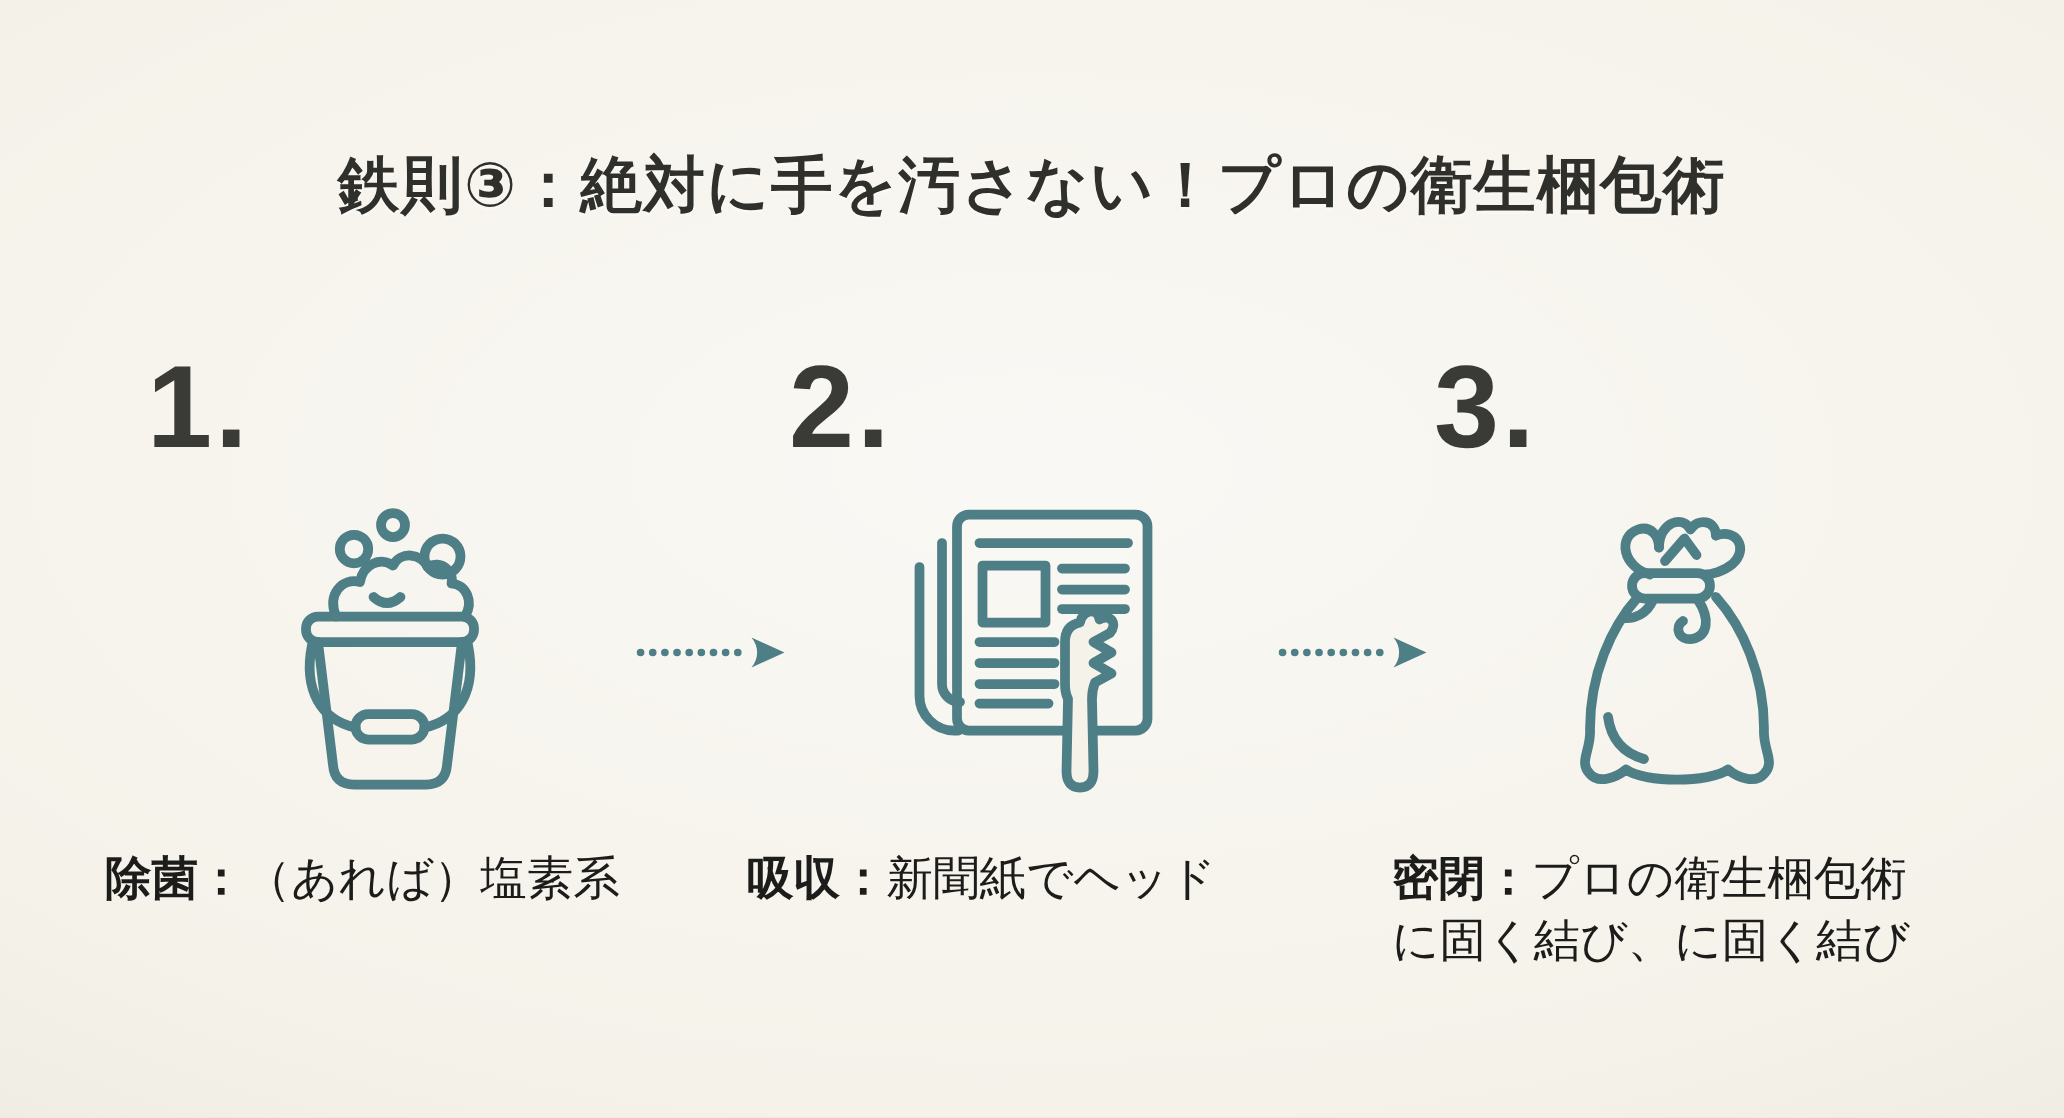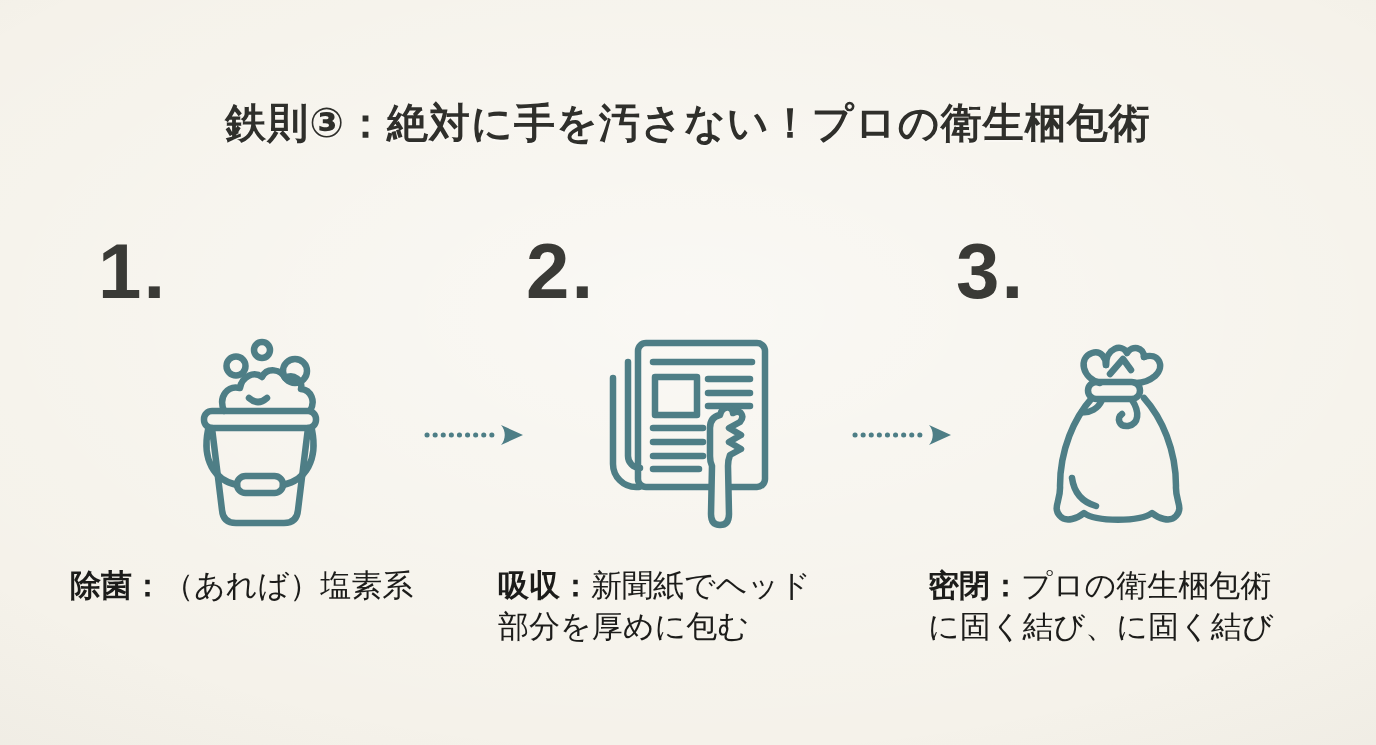--- a/index.html
+++ b/index.html
@@ -100,21 +100,20 @@
         <path class="stroke" d="M102,68 H144"></path>
         <path class="stroke" d="M47,90 H97"></path>
         <path class="stroke" d="M47,104 H97"></path>
         <path class="stroke" d="M47,118 H97"></path>
         <path class="stroke" d="M47,131 H93"></path>
         <path class="stroke-fill" d="M106,128 Q104,124 104,118 L104,90 Q104,79 114,77 C116,68 126,67 127,75 C135,71 139,78 134,84 L123,90 L135,97 L123,104 L135,111 L124,117 Q122,122 122,128 L123,176 Q123,187 114,187 Q105,187 105,176 Z"></path>
       </svg>
     </div>
     <p class="caption">
       <span class="cap-line"><b class="cap-label">吸収：</b><span>新聞紙でヘッド</span></span>
-      <span class="cap-line">部分を厚めに包む</span>
     </p>
   </section>
 
   <section class="step step-3">
     <div class="step-number">3.</div>
     <div class="step-icon">
       <svg width="160" height="200" viewBox="0 0 160 200" aria-hidden="true">
         <path class="stroke" d="M62,45 C44,40 40,20 54,15 C63,12 68,20 68,27"></path>
         <path class="stroke" d="M68,27 C68,10 84,5 89,15 C94,7 106,9 106,19"></path>
         <path class="stroke" d="M106,19 C120,14 128,28 117,38 C111,43 103,45 98,45"></path>

